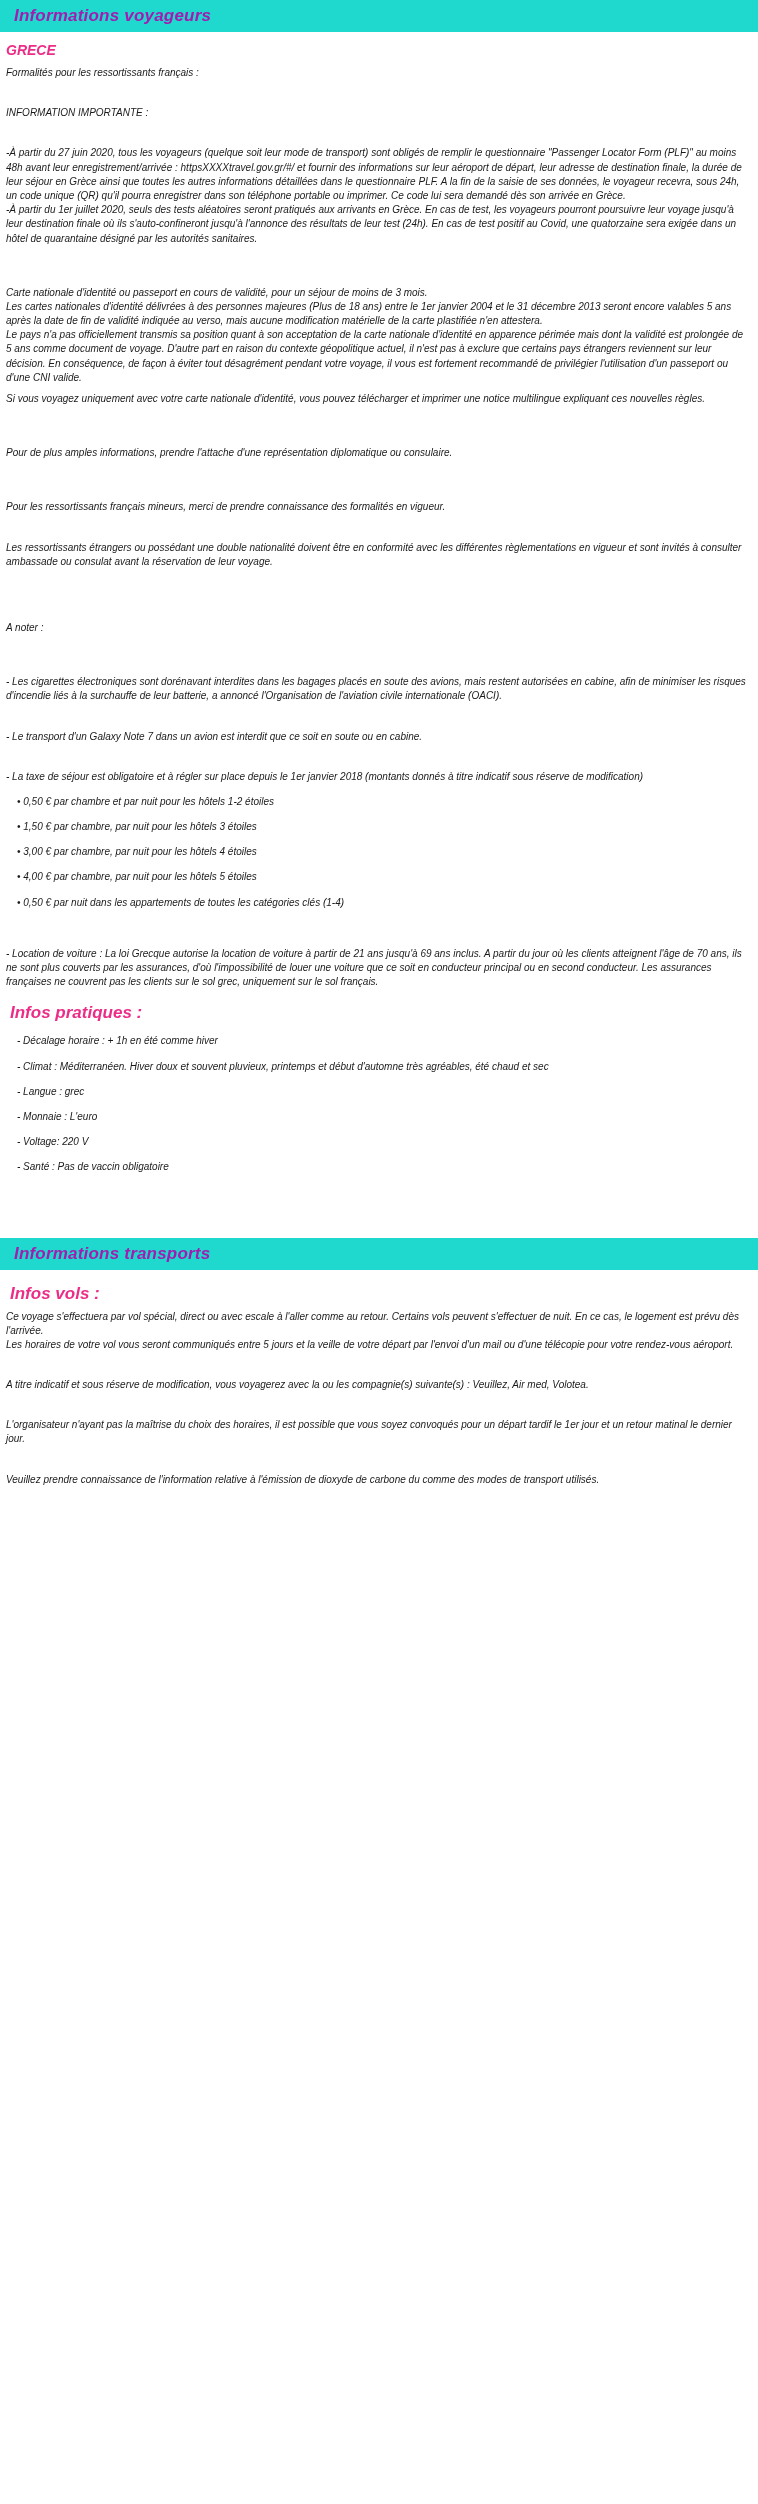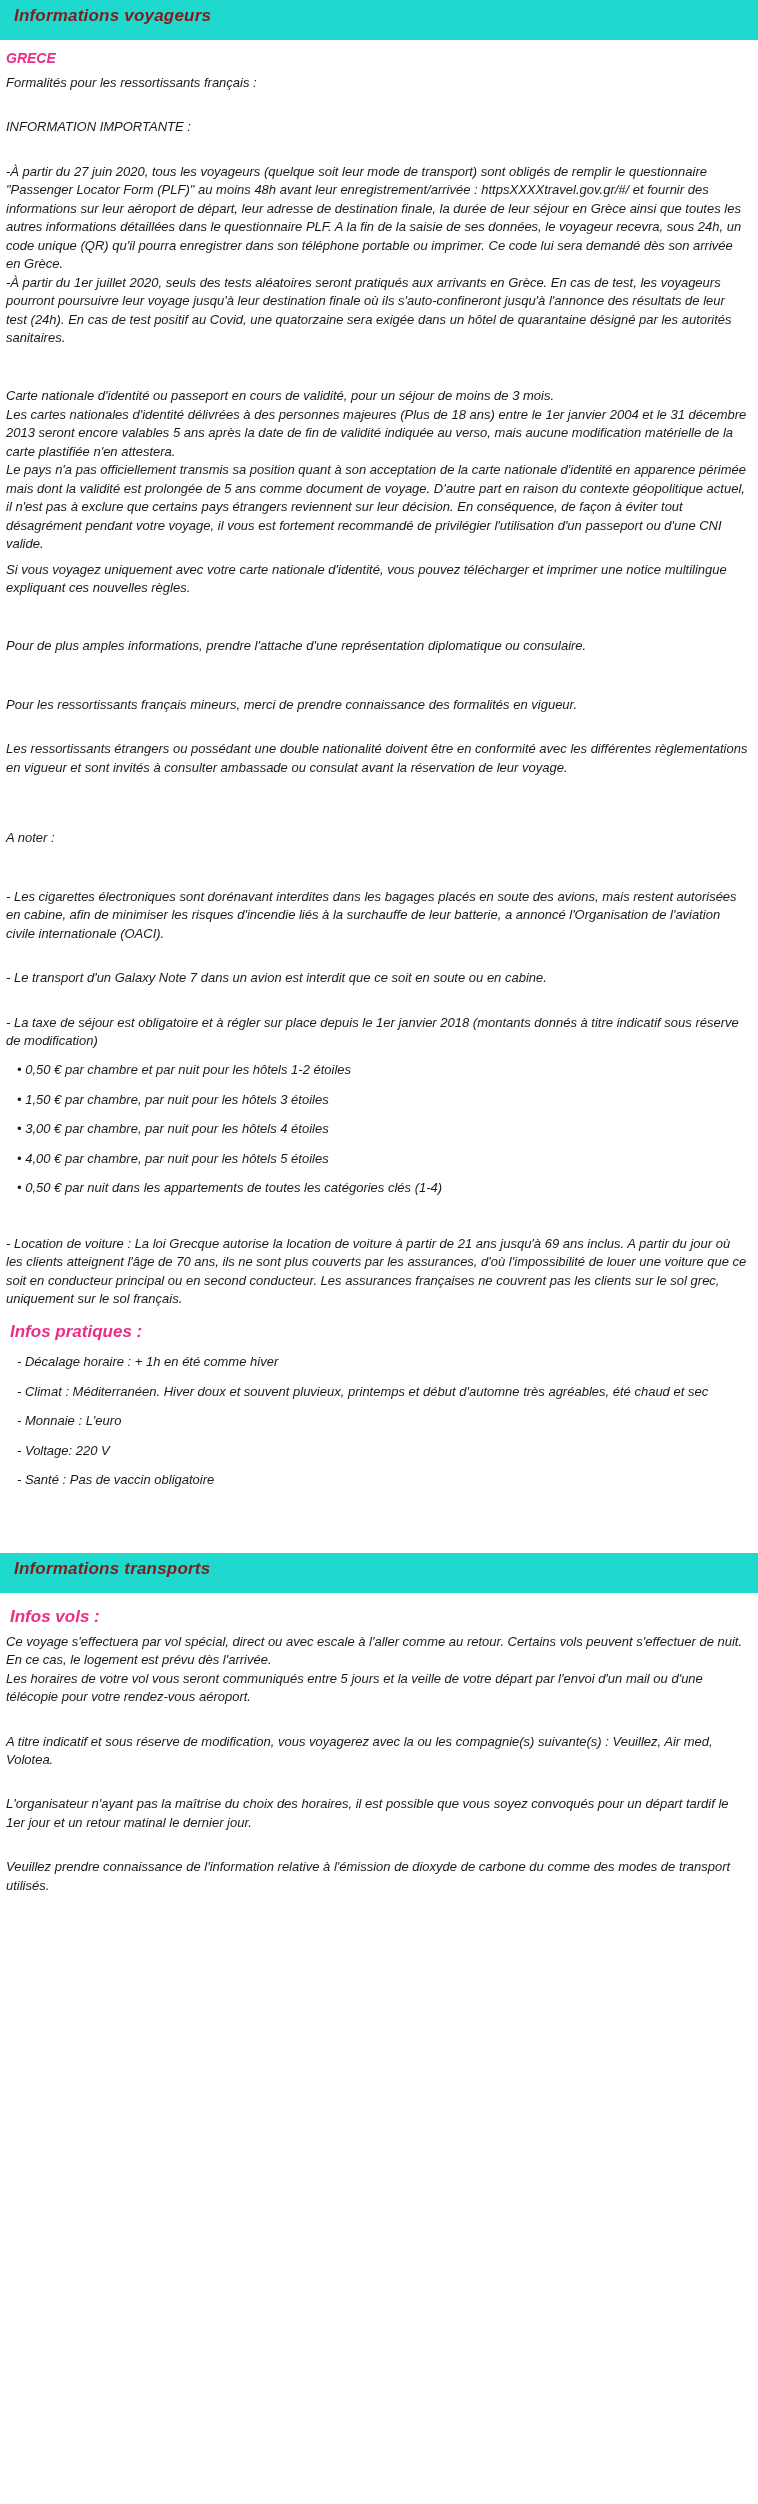--- a/index.html
+++ b/index.html
@@ -13,25 +13,25 @@
     color: #1a1a1a;
   }
   .page {
     width: 758px;
     min-height: 2504px;
     position: relative;
     box-sizing: border-box;
   }
   .section-banner {
     background: #1fd9cf;
-    color: #7f1d1d;
+    color: #a21caf;
     font-style: italic;
     font-weight: bold;
     font-size: 17px;
-    padding: 6px 0 14px 14px;
+    padding: 6px 0 6px 14px;
     letter-spacing: 0.2px;
   }
   .content {
     padding: 0 8px 0 4px;
   }
   .country-title {
     color: #ec2d87;
     font-style: italic;
     font-weight: bold;
     font-size: 14px;
@@ -41,21 +41,21 @@
   .pink-head {
     color: #ec2d87;
     font-style: italic;
     font-weight: bold;
     font-size: 17px;
     margin: 14px 0 6px 4px;
     padding-left: 2px;
   }
   p.para {
     font-style: italic;
-    font-size: 13px;
+    font-size: 10px;
     line-height: 1.42;
     margin: 0 0 0 0;
     padding: 0 2px;
     color: #1a1a1a;
   }
   .gap-xs { height: 7px; }
   .gap-m  { height: 26px; }
   .gap-l  { height: 40px; }
   .gap-xl { height: 52px; }
   .bullets p.para { margin: 11px; }
@@ -130,20 +130,21 @@
 
     <div class="gap-m"></div>
 
     <p class="para">- Location de voiture :  La loi Grecque autorise la location de voiture à partir de 21 ans jusqu'à 69 ans inclus. A partir du jour où les clients atteignent l'âge de 70 ans, ils ne sont plus couverts par les assurances, d'où l'impossibilité de louer une voiture que ce soit en conducteur principal ou en second conducteur. Les assurances françaises ne couvrent pas les clients sur le sol grec, uniquement sur le sol français.</p>
 
     <div class="pink-head">Infos pratiques :</div>
 
     <div class="bullets">
       <p class="para">- Décalage horaire : + 1h en été comme hiver</p>
       <p class="para">- Climat : Méditerranéen. Hiver doux et souvent pluvieux, printemps et début d'automne très agréables, été chaud et sec</p>
+      <p class="para">- Langue : grec</p>
       <p class="para">- Monnaie : L'euro</p>
       <p class="para">- Voltage: 220 V</p>
       <p class="para">- Santé : Pas de vaccin obligatoire</p>
     </div>
 
   </div>
 
   <div class="gap-xl"></div>
 
   <div class="section-banner">Informations transports</div>

